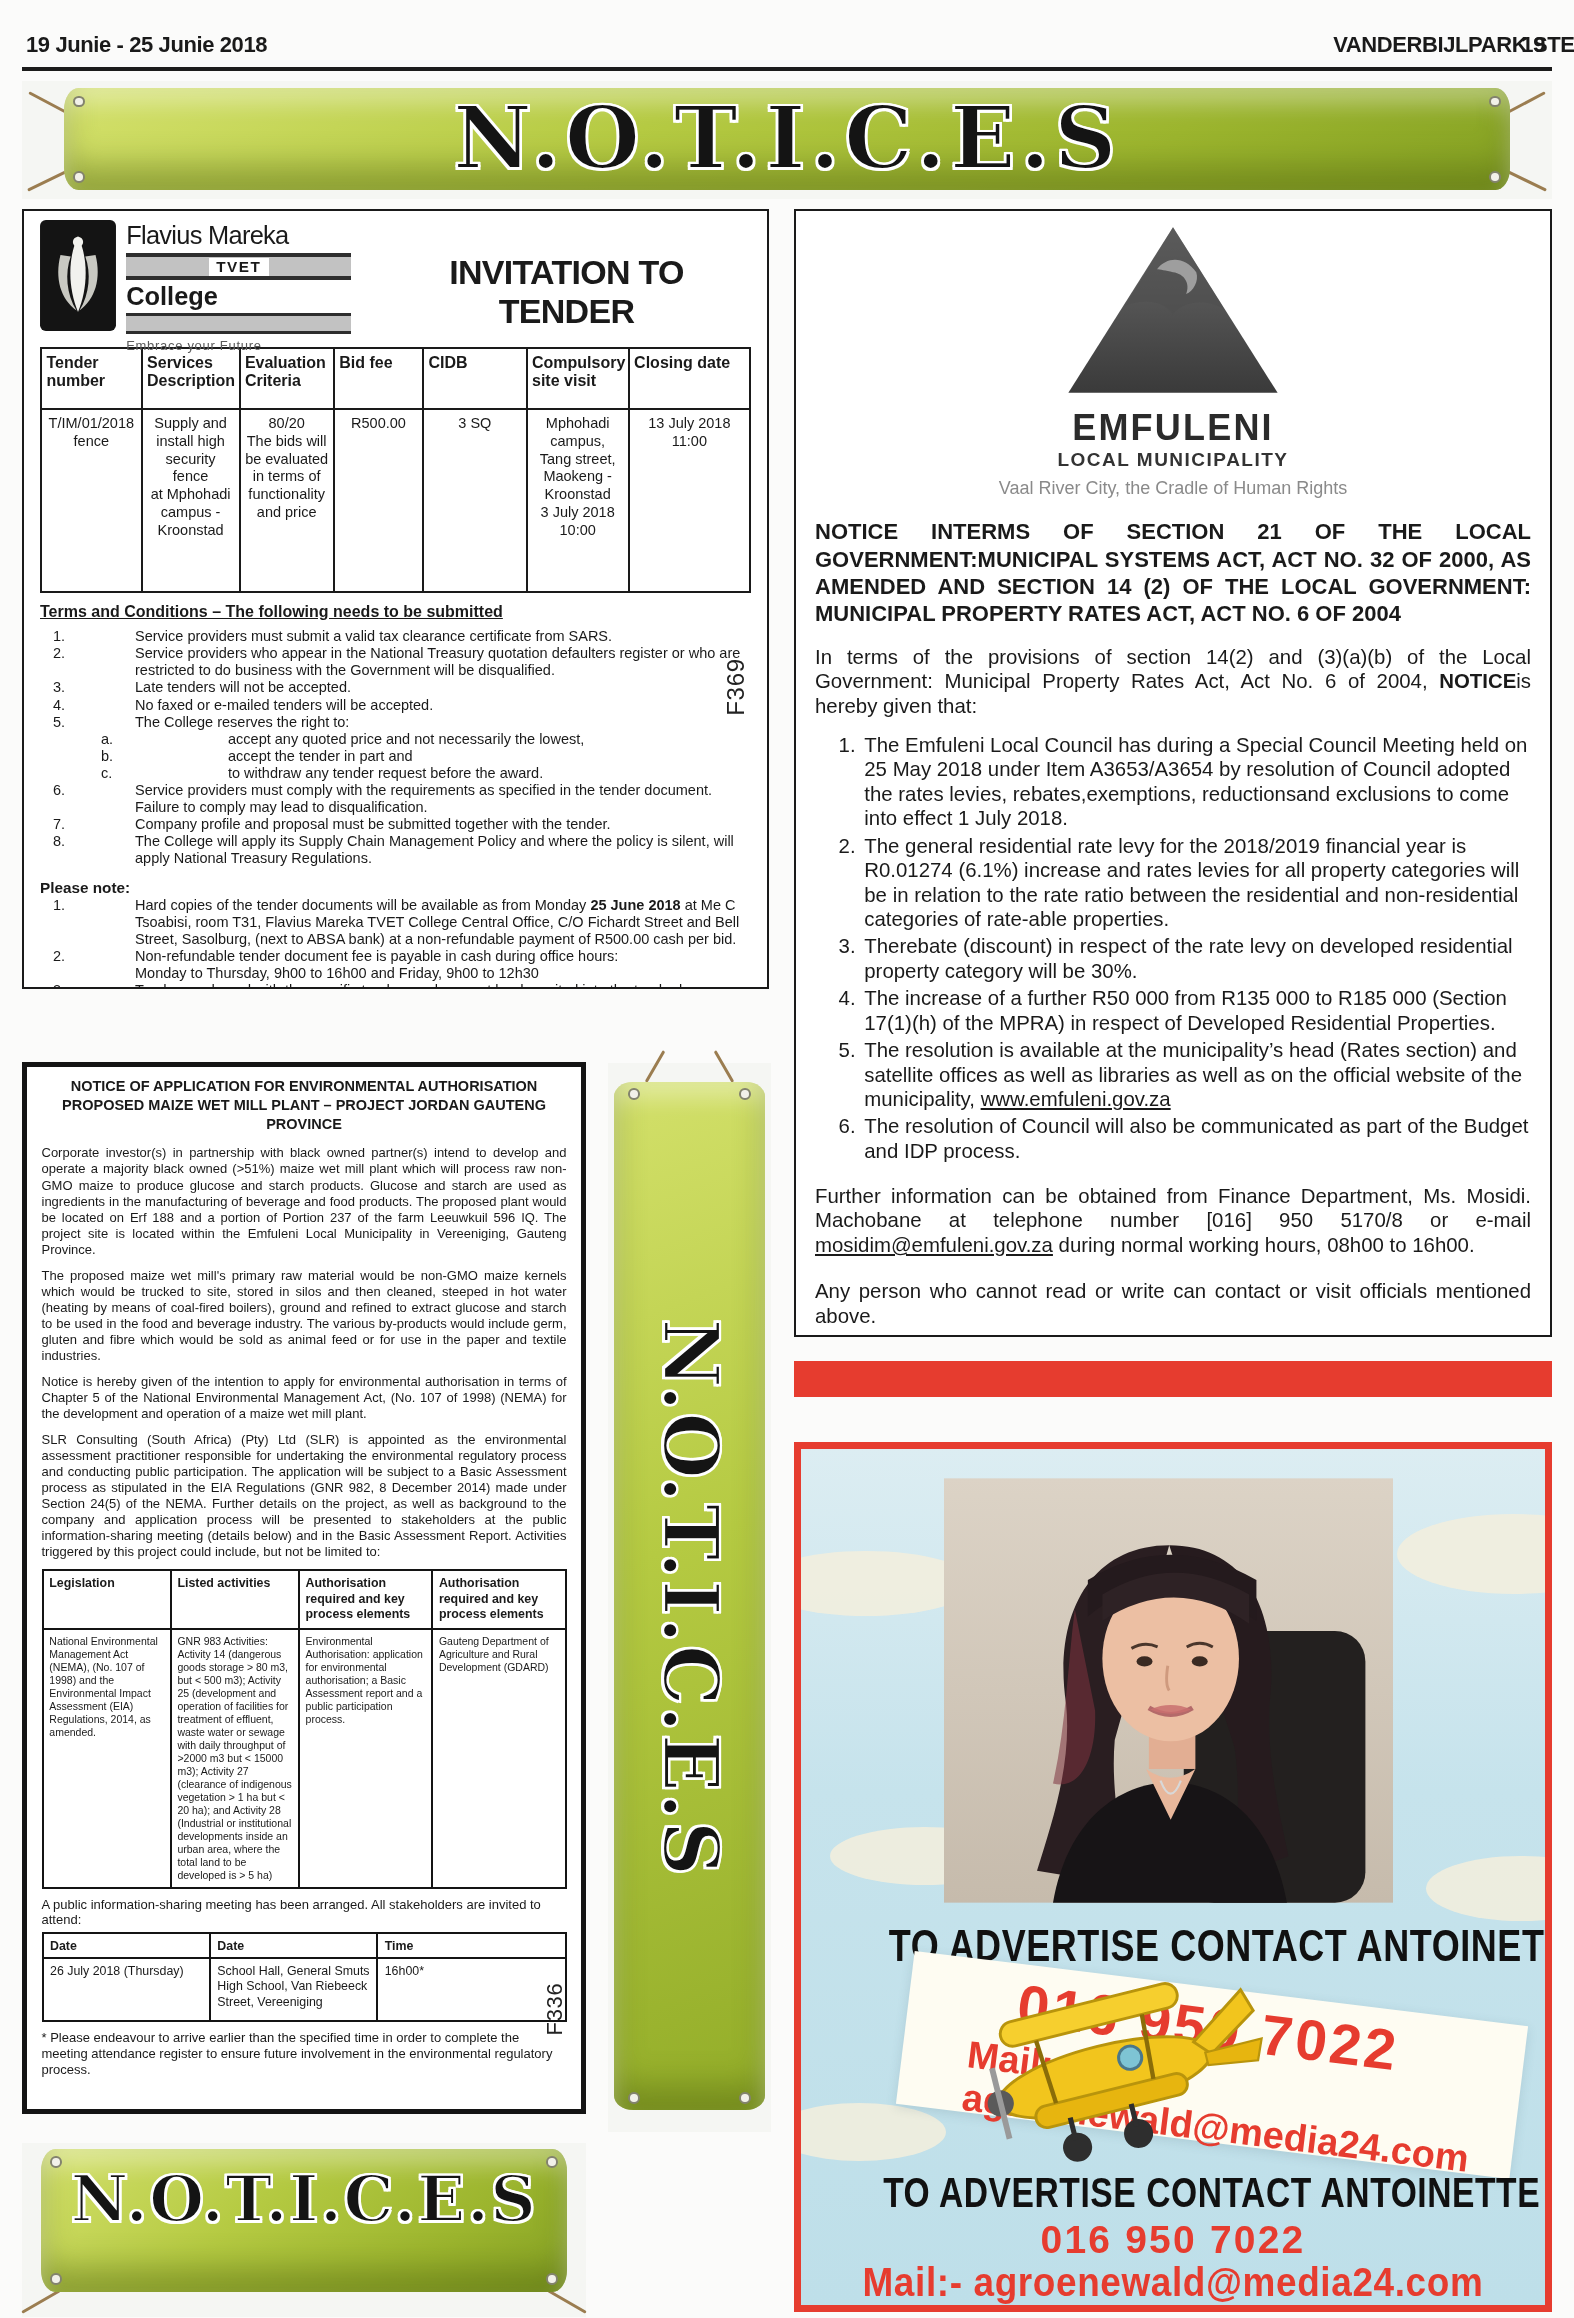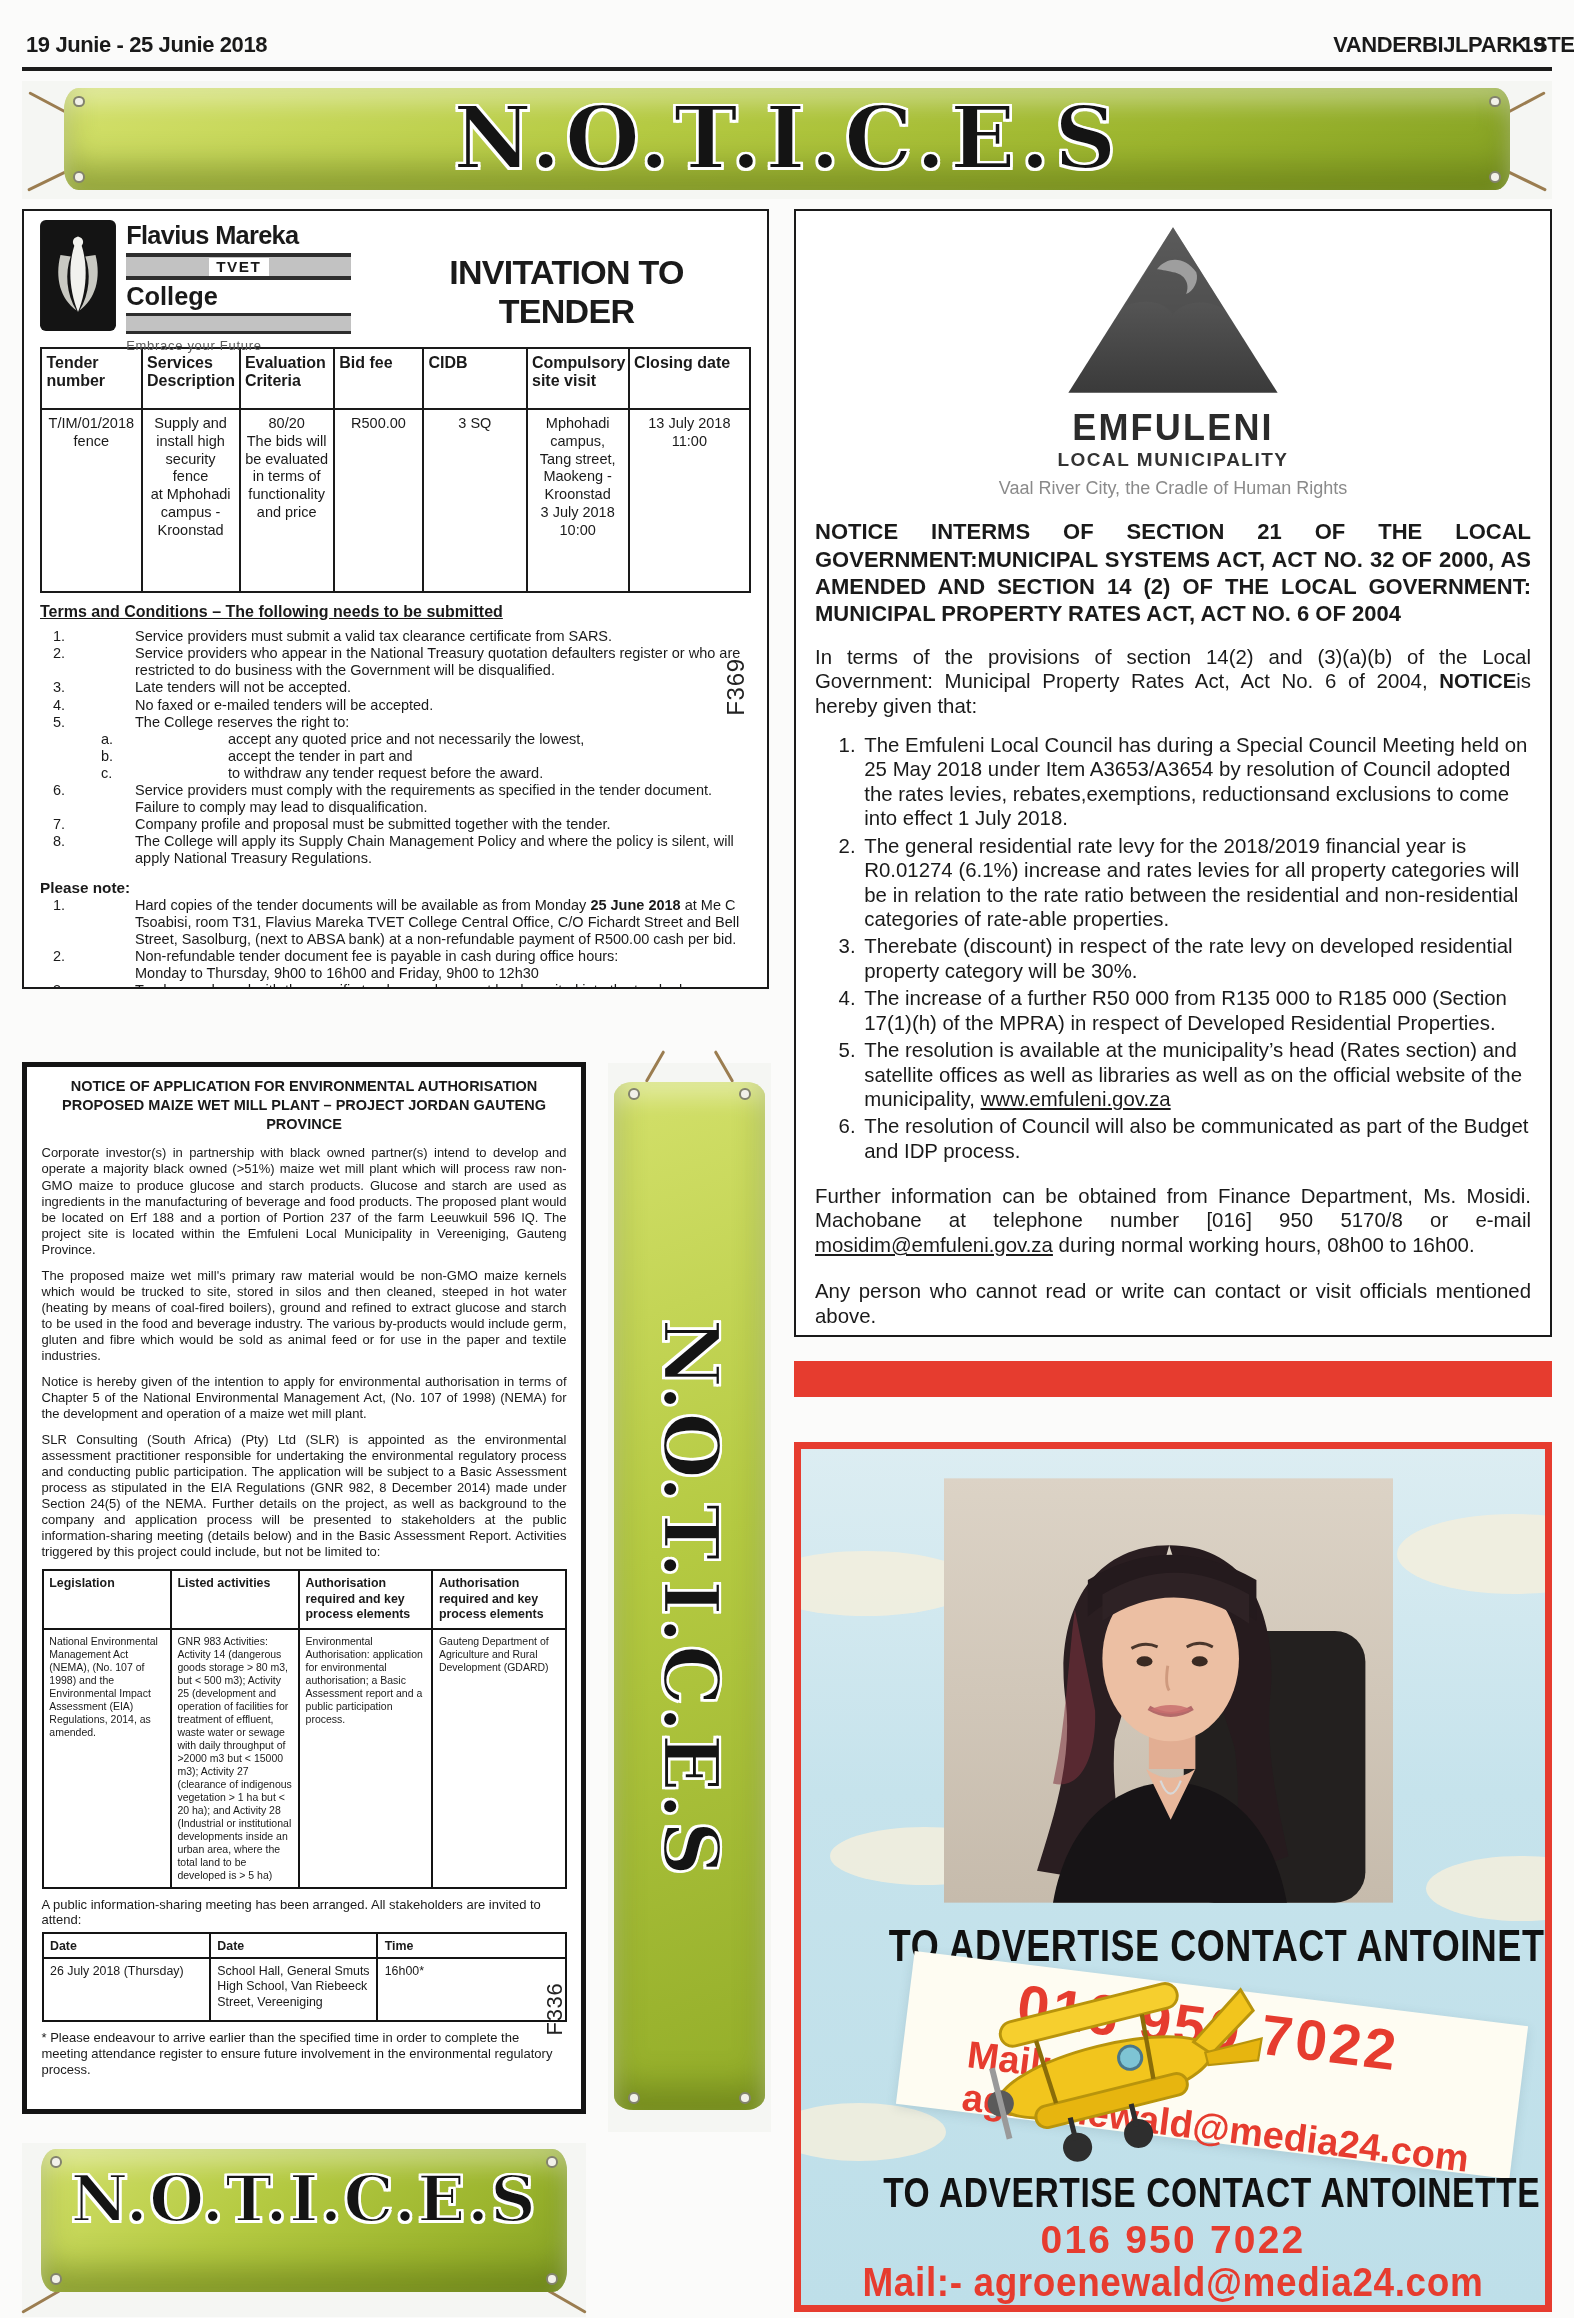--- a/index.html
+++ b/index.html
@@ -31,21 +31,21 @@
   .banner-bottom{left:22px;top:2143px;width:564px;height:174px;background:#f5f6f3;}
   .banner-bottom .cloth{left:19px;right:19px;top:5.8px;bottom:25px;}
   .banner-bottom .banner-text{position:absolute;left:0;width:100%;text-align:center;top:19px;font-size:63px;letter-spacing:1.5px;}
 
   
   .tender-box{left:22px;top:209px;width:747px;height:780px;border:2.9px solid #1a1a1a;background:#fff;box-sizing:border-box;padding:8.7px 16px;overflow:hidden;}
   .tender-head{display:flex;height:124px;}
   .fm-logo{display:flex;width:342px;gap:10.2px;}
   .fm-mark{width:76px;height:111px;flex:none;}
   .fm-cols{padding-top:1.5px;}
-  .fm-name{font-size:25.4px;font-weight:bold;letter-spacing:-0.7px;}
+  .fm-name{font-size:25.4px;font-weight:normal;letter-spacing:-0.7px;}
   .fm-band{width:225px;height:19px;margin-top:2.9px;background:#c2c2c2;border-top:4.4px solid #2e2e2e;border-bottom:4.4px solid #2e2e2e;display:flex;align-items:center;justify-content:center;}
   .fm-band span{background:#fff;padding:0 7.3px;font-size:15.3px;font-weight:bold;letter-spacing:1.5px;}
   .fm-name2{font-size:25.4px;font-weight:bold;margin-top:1.5px;}
   .fm-band2{width:225px;height:14.5px;margin-top:2.9px;background:#c2c2c2;border-top:3.6px solid #2e2e2e;border-bottom:3.6px solid #2e2e2e;}
   .fm-tag{font-size:13px;color:#5a5a5a;margin-top:4.4px;letter-spacing:0.7px;}
   .tender-title{flex:1;text-align:center;padding-top:33px;font-size:34px;font-weight:bold;letter-spacing:-0.7px;}
 
   table.tender-table{width:100%;border-collapse:collapse;table-layout:fixed;margin-top:2.9px;}
   table.tender-table th,table.tender-table td{border:2.2px solid #1a1a1a;padding:5.8px 4.4px;box-sizing:border-box;white-space:pre-line;}
   table.tender-table th{font-size:16px;text-align:left;vertical-align:top;height:61px;}

